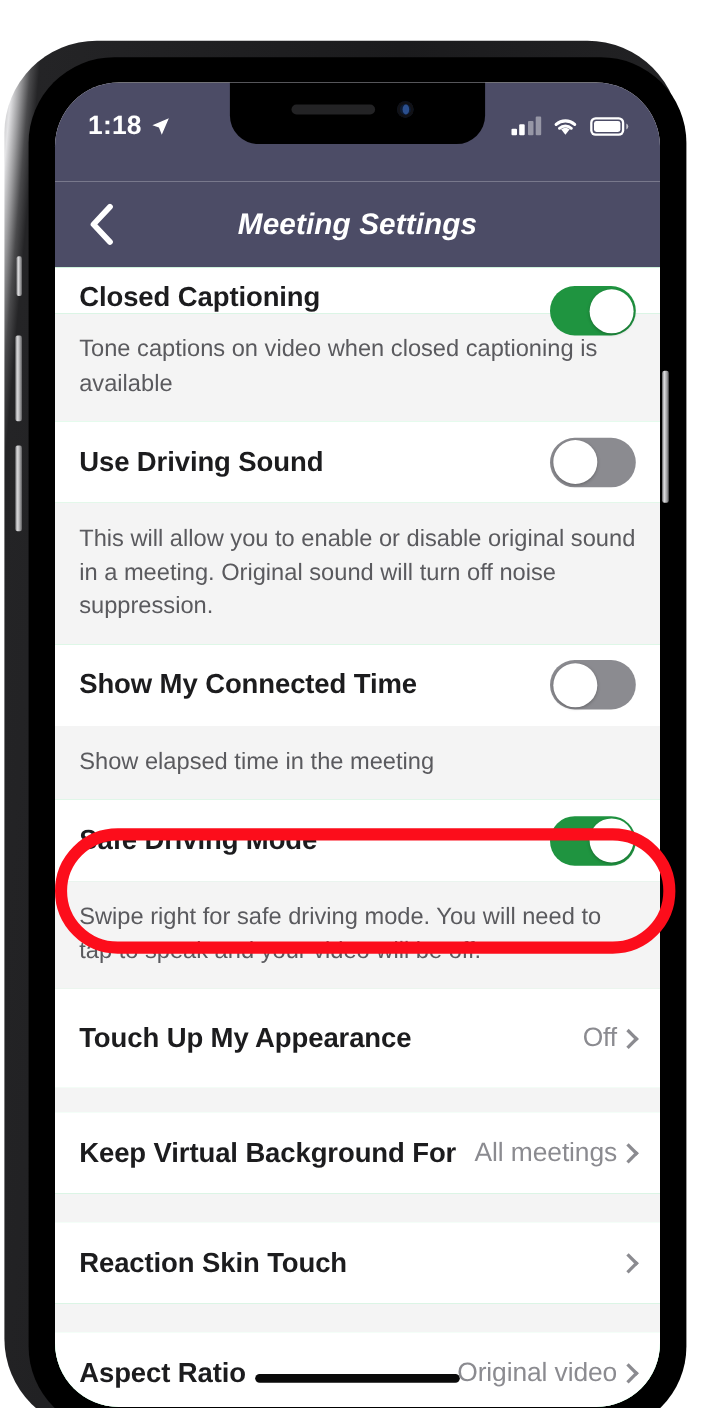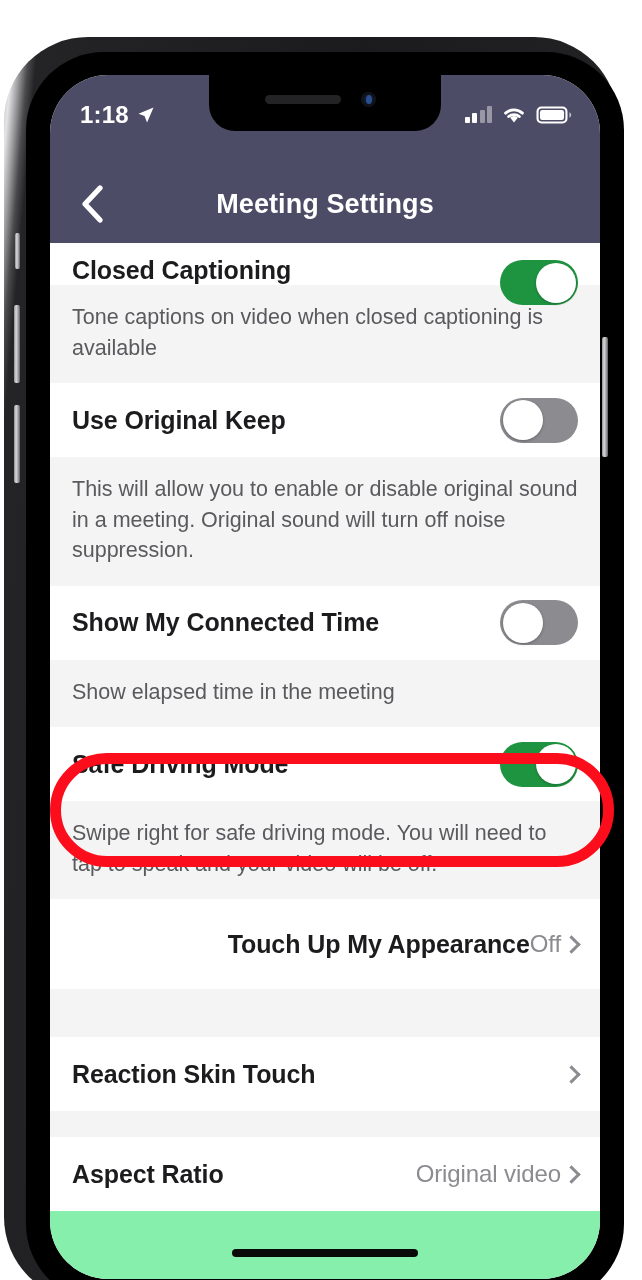--- a/index.html
+++ b/index.html
@@ -145,20 +145,21 @@
     display: flex;
     align-items: center;
     justify-content: center;
     cursor: pointer;
   }
   #nav-title {
     color: #ffffff;
     font-size: 27px;
     font-weight: bold;
     letter-spacing: 0.1px;
+    font-style: italic;
   }
 
   
   #settings-list {
     background: #86efac;
     height: calc(100% - 168px);
     overflow: hidden;
     position: relative;
   }
 
@@ -321,21 +322,21 @@
 
       <div class="setting-row row-clipped">
         <span class="row-label">Closed Captioning</span>
         <div class="toggle on clipped">
           <div class="knob"></div>
         </div>
       </div>
       <div class="description">Tone captions on video when closed captioning is available</div>
 
       <div class="setting-row">
-        <span class="row-label">Use Original Keep</span>
+        <span class="row-label">Use Driving Sound</span>
         <div class="toggle off">
           <div class="knob"></div>
         </div>
       </div>
       <div class="description">This will allow you to enable or disable original sound in a meeting. Original sound will turn off noise suppression.</div>
 
       <div class="setting-row">
         <span class="row-label">Show My Connected Time</span>
         <div class="toggle off">
           <div class="knob"></div>
@@ -344,30 +345,37 @@
       <div class="description">Show elapsed time in the meeting</div>
 
       <div class="setting-row">
         <span class="row-label">Safe Driving Mode</span>
         <div class="toggle on">
           <div class="knob"></div>
         </div>
       </div>
       <div class="description">Swipe right for safe driving mode. You will need to tap to speak and your video will be off.</div>
 
-      <div class="setting-row" style="min-height:90px;justify-content:flex-end;">
+      <div class="setting-row" style="min-height:90px;">
         <span class="row-label">Touch Up My Appearance</span>
         <div class="row-right">
           <span class="row-value">Off</span>
           <span class="chevron"></span>
         </div>
       </div>
 
       <div class="gap" style="height:22px;"></div>
 
+      <div class="setting-row">
+        <span class="row-label">Keep Virtual Background For</span>
+        <div class="row-right">
+          <span class="row-value">All meetings</span>
+          <span class="chevron"></span>
+        </div>
+      </div>
 
       <div class="gap"></div>
 
       <div class="setting-row">
         <span class="row-label">Reaction Skin Touch</span>
         <div class="row-right">
           <span class="row-value"></span>
           <span class="chevron"></span>
         </div>
       </div>

